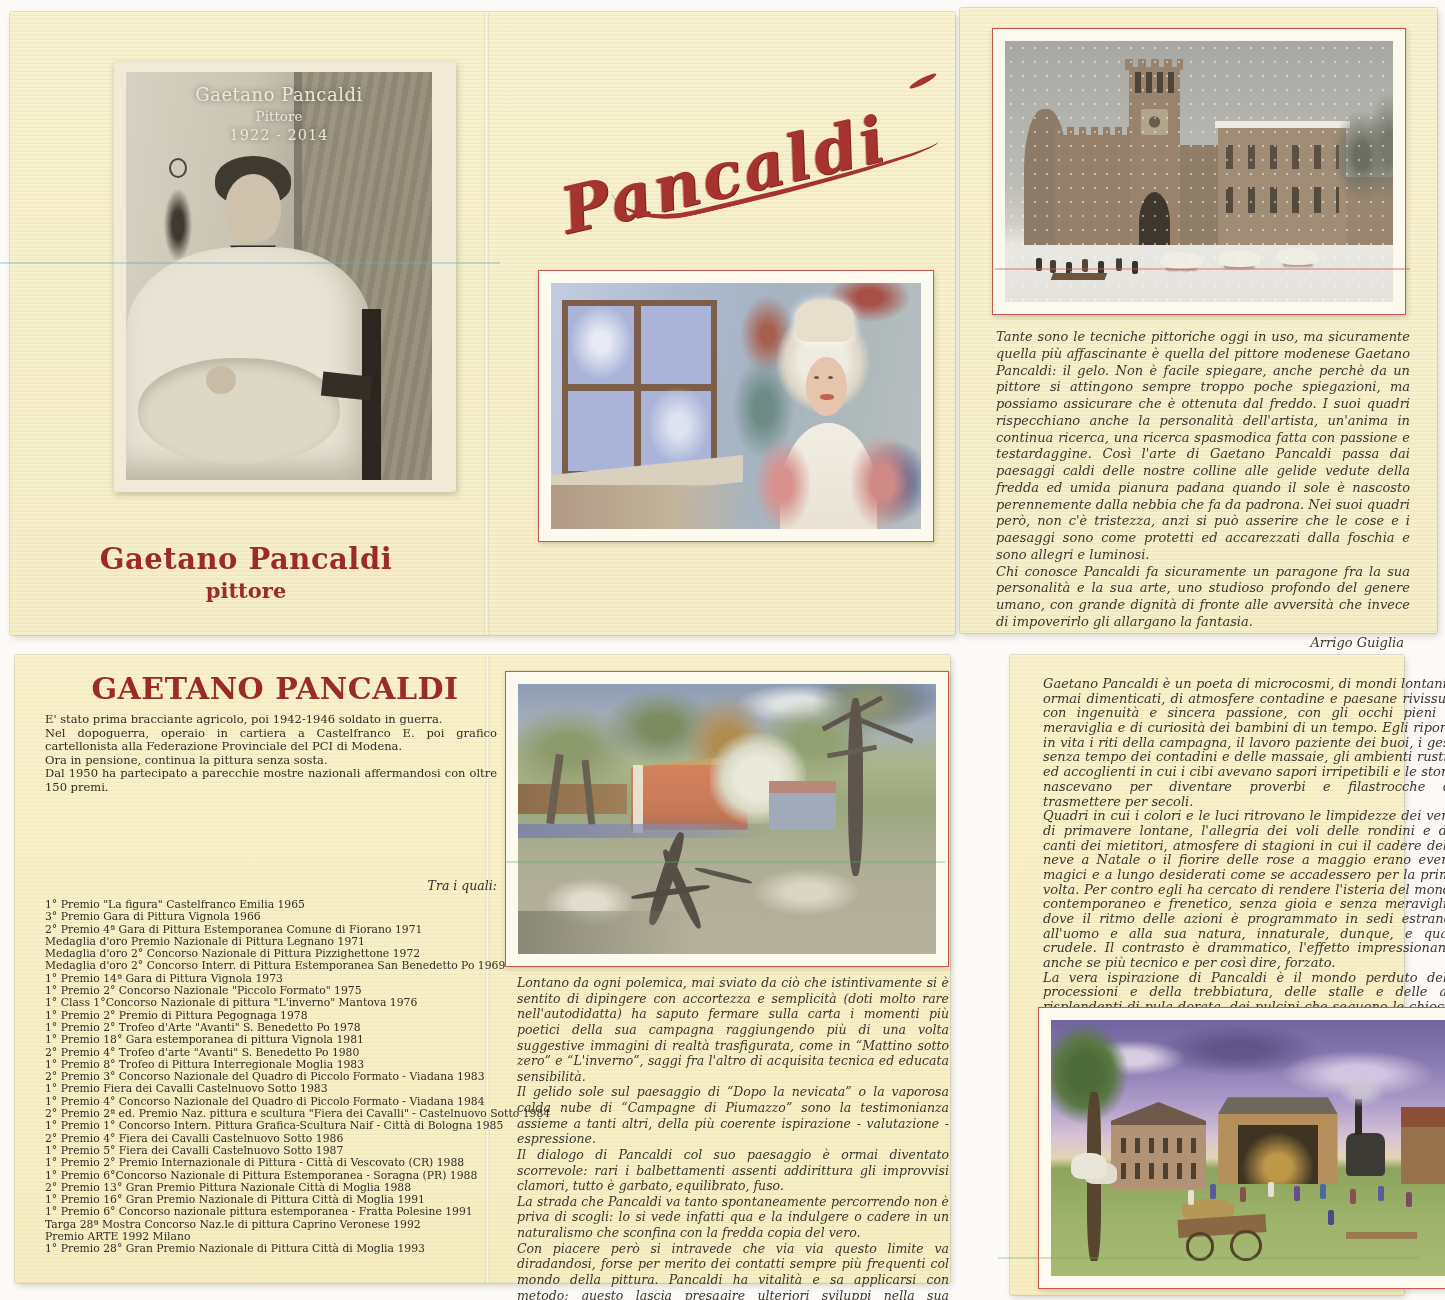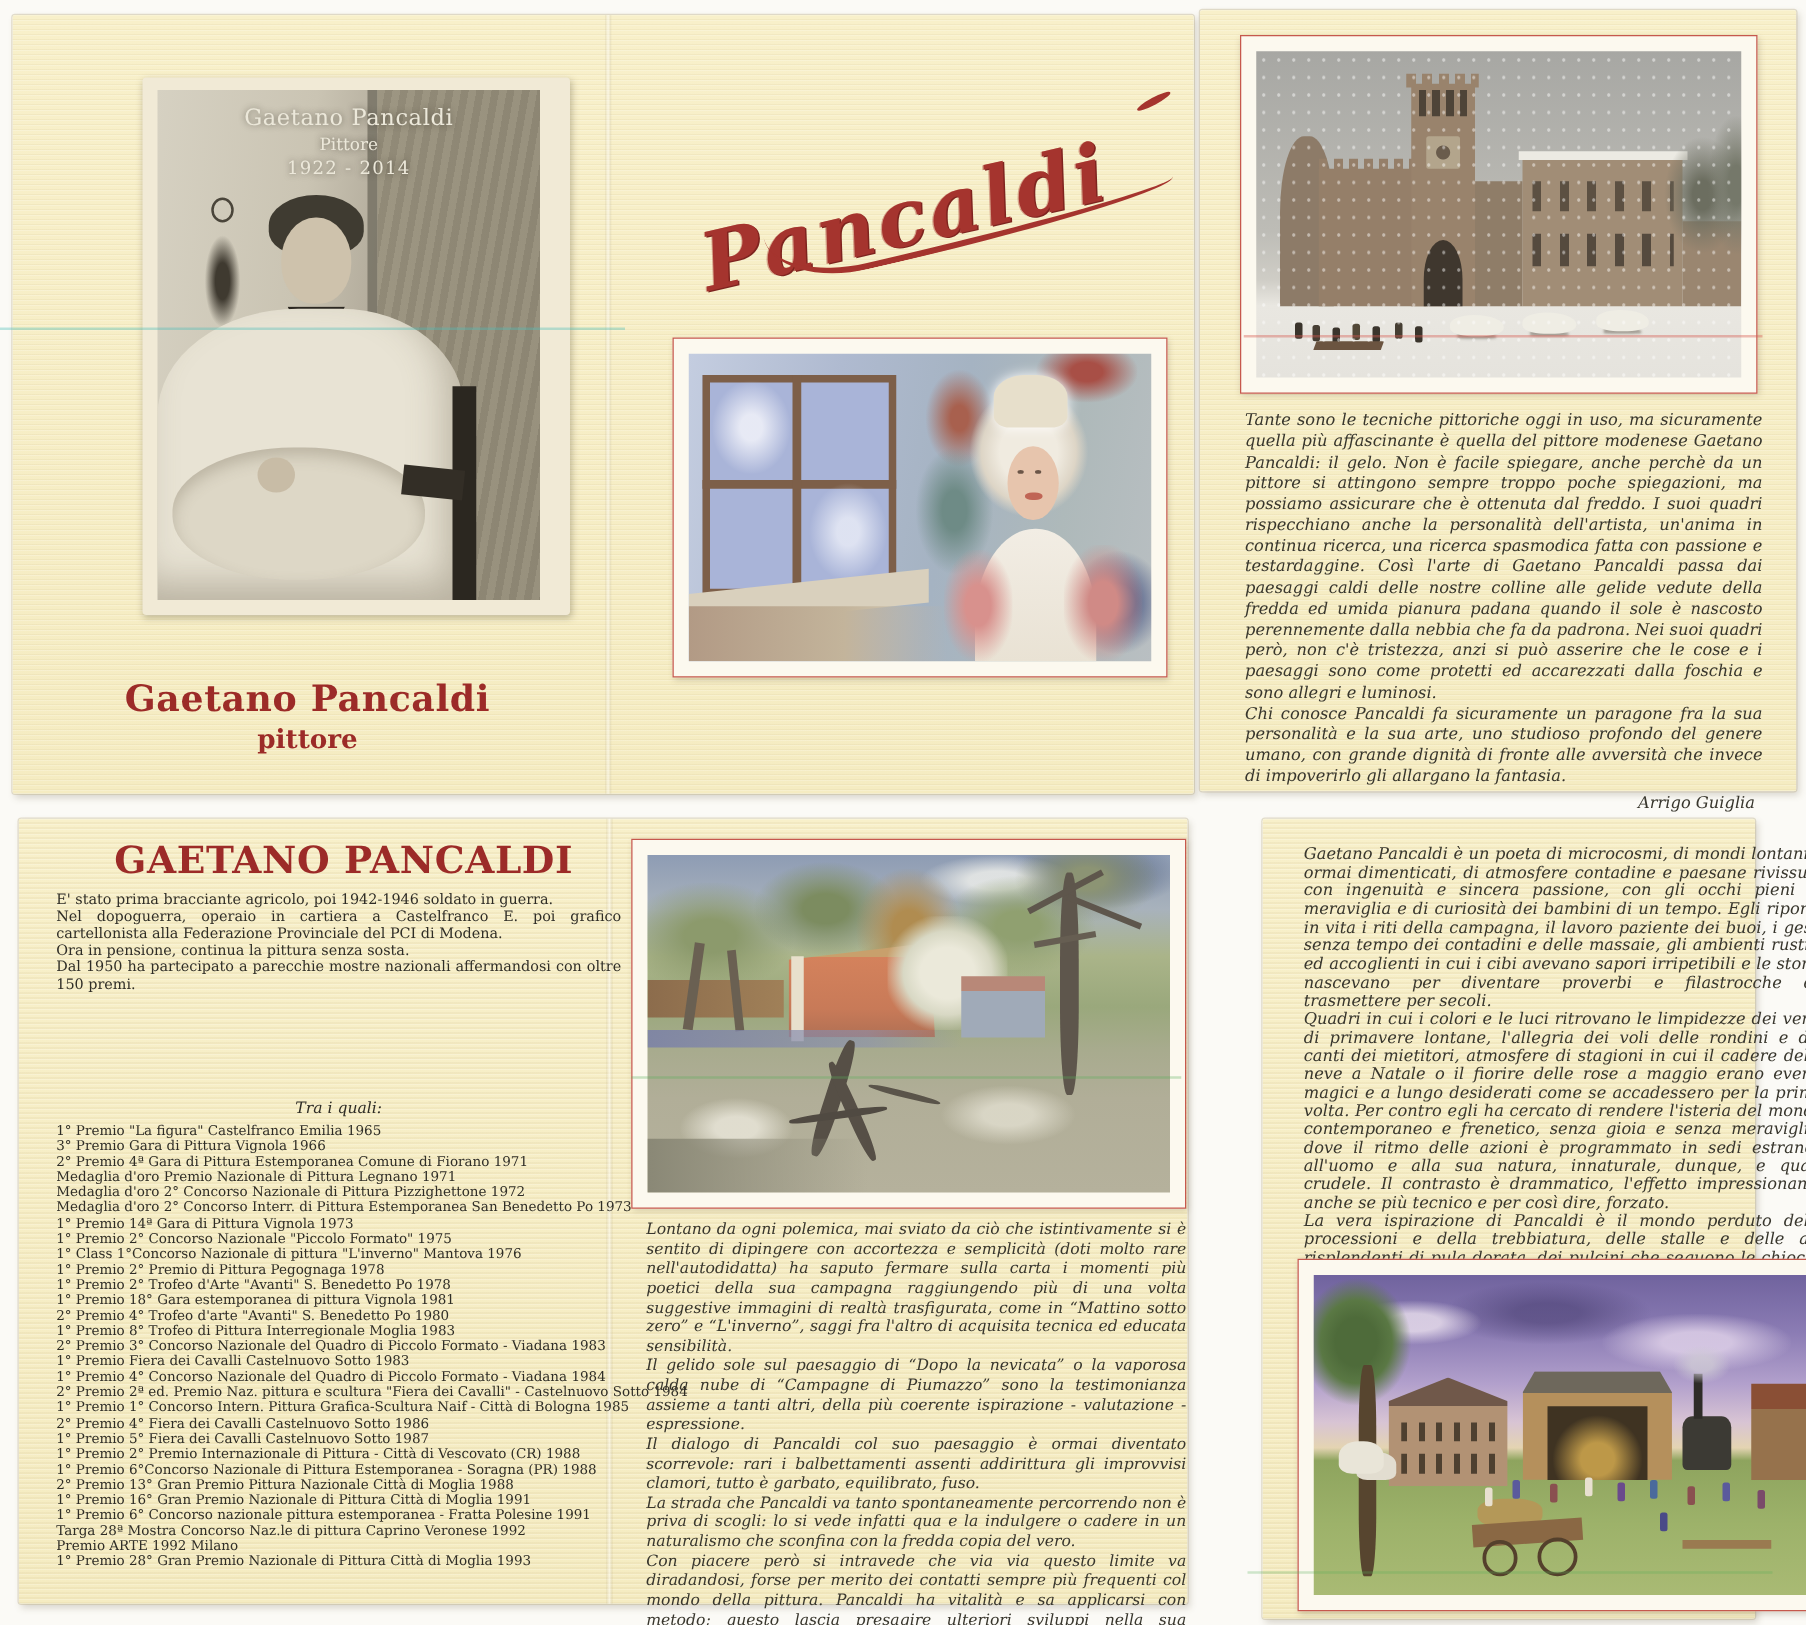--- a/index.html
+++ b/index.html
@@ -69,21 +69,21 @@
   .essay p{font-style:italic;text-align:justify}
   .essay .sig{font-style:italic;text-align:right;margin-top:4px;padding-right:6px}
   .essay-tr{left:36px;top:321px;width:414px;font-size:13px;line-height:1.29}
   .essay-bc{left:502px;top:320px;width:432px;font-size:12.5px;line-height:1.25}
   .essay-br{left:33px;top:22px;width:416px;font-size:13px;line-height:1.13}
   
   .bl-head{position:absolute;left:0;top:16px;width:520px;text-align:center;font-size:30px;font-weight:bold;
     color:#9c2b28;letter-spacing:.5px}
   .bio{position:absolute;left:30px;top:58px;width:452px;font-size:11.5px;line-height:1.18;color:#2f2d26}
   .bio p{text-align:justify}
-  .tra{position:absolute;left:30px;top:223px;width:452px;text-align:center;font-style:italic;font-size:12.5px;color:#2f2d26}
+  .tra{position:absolute;left:30px;top:223px;width:452px;text-align:right;font-style:italic;font-size:12.5px;color:#2f2d26}
   .prizes{position:absolute;left:30px;top:244px;width:470px;font-size:10.8px;line-height:12.3px;
     white-space:nowrap;color:#2f2d26}
   
   .art-woman{background:linear-gradient(100deg,#c4cde0 0%,#afbad0 30%,#a5b3c2 55%,#aeb9ba 78%,#b9bfc2 100%)}
   .w-window{left:3%;top:7%;width:42%;height:72%;background:#a9b4d8;border:6px solid #7d5f49}
   .w-bar-h{left:3%;top:41%;width:42%;height:7px;background:#7d5f49}
   .w-bar-v{left:22.5%;top:7%;width:7px;height:72%;background:#7d5f49}
   .w-frost1{left:5%;top:9%;width:17%;height:30%;background:radial-gradient(rgba(242,243,250,.85) 20%,rgba(242,243,250,0) 72%)}
   .w-frost2{left:26%;top:42%;width:17%;height:32%;background:radial-gradient(rgba(235,238,248,.8) 20%,rgba(235,238,248,0) 70%)}
   .w-sill{left:0;top:74%;width:52%;height:11%;background:#d9d0bd;transform:skewY(-6deg)}
@@ -284,21 +284,21 @@
       <p>Ora in pensione, continua la pittura senza sosta.</p>
       <p>Dal 1950 ha partecipato a parecchie mostre nazionali affermandosi con oltre 150 premi.</p>
     </div>
     <div class="tra">Tra i quali:</div>
     <div class="prizes">
       <div>1° Premio "La figura" Castelfranco Emilia 1965</div>
       <div>3° Premio Gara di Pittura Vignola 1966</div>
       <div>2° Premio 4ª Gara di Pittura Estemporanea Comune di Fiorano 1971</div>
       <div>Medaglia d'oro Premio Nazionale di Pittura Legnano 1971</div>
       <div>Medaglia d'oro 2° Concorso Nazionale di Pittura Pizzighettone 1972</div>
-      <div>Medaglia d'oro 2° Concorso Interr. di Pittura Estemporanea San Benedetto Po 1973</div>
+      <div>Medaglia d'oro 2° Concorso Interr. di Pittura Estemporanea San Benedetto Po 1969</div>
       <div>1° Premio 14ª Gara di Pittura Vignola 1973</div>
       <div>1° Premio 2° Concorso Nazionale "Piccolo Formato" 1975</div>
       <div>1° Class 1°Concorso Nazionale di pittura "L'inverno" Mantova 1976</div>
       <div>1° Premio 2° Premio di Pittura Pegognaga 1978</div>
       <div>1° Premio 2° Trofeo d'Arte "Avanti" S. Benedetto Po 1978</div>
       <div>1° Premio 18° Gara estemporanea di pittura Vignola 1981</div>
       <div>2° Premio 4° Trofeo d'arte "Avanti" S. Benedetto Po 1980</div>
       <div>1° Premio 8° Trofeo di Pittura Interregionale Moglia 1983</div>
       <div>2° Premio 3° Concorso Nazionale del Quadro di Piccolo Formato - Viadana 1983</div>
       <div>1° Premio Fiera dei Cavalli Castelnuovo Sotto 1983</div>

